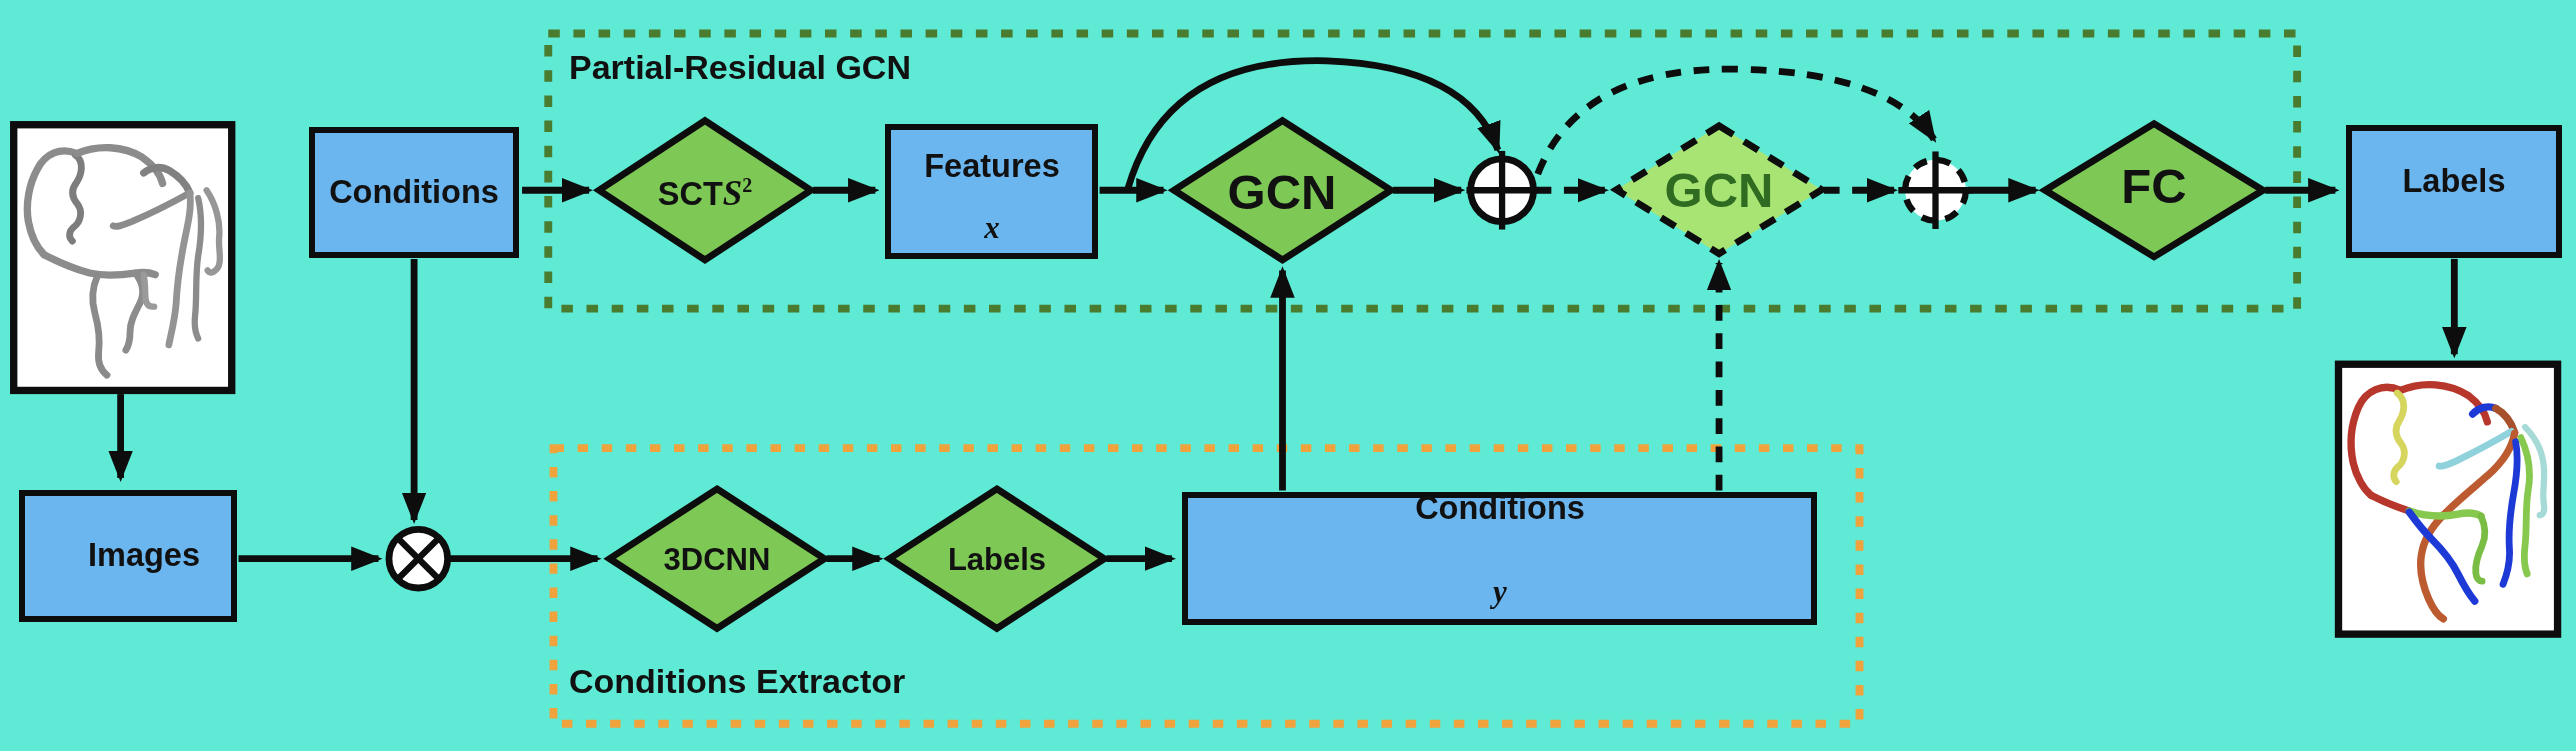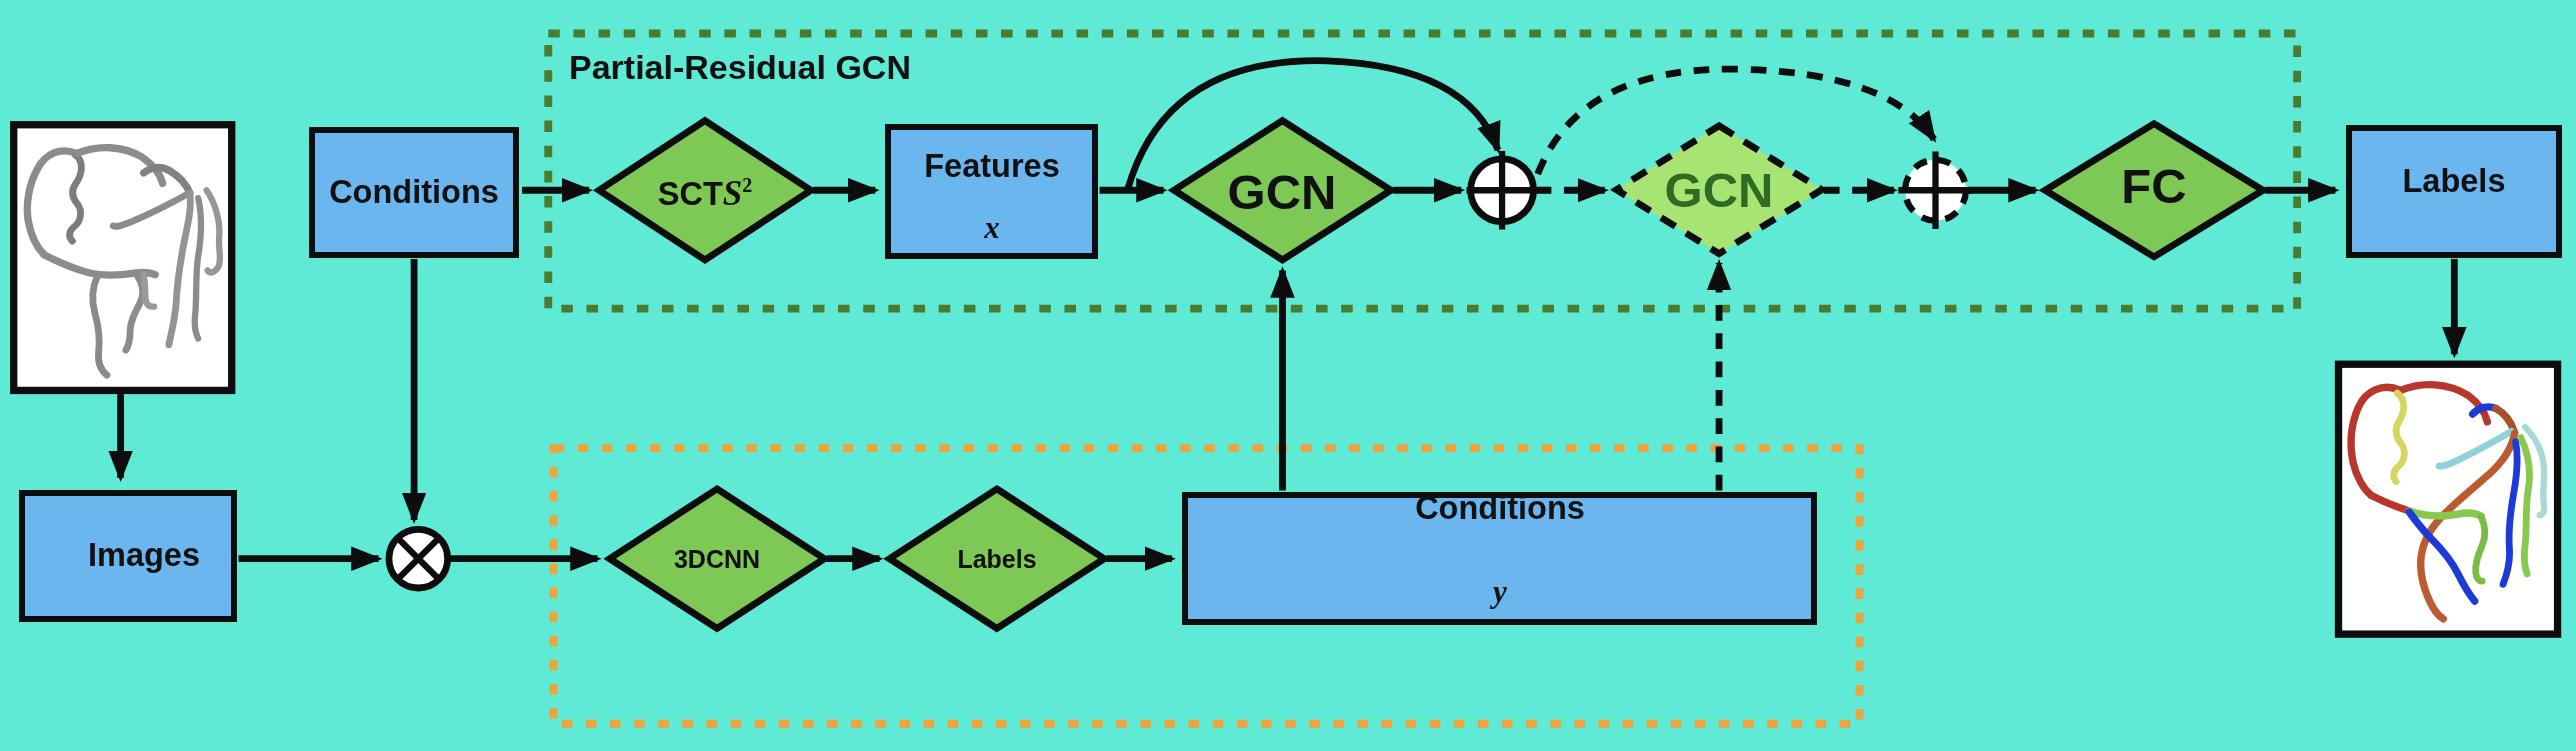--- a/index.html
+++ b/index.html
@@ -7,21 +7,21 @@
     --frame-green:#4a7c2f; --frame-orange:#f0a23c; --line-black:#0d0d0d; --gcn2-text:#2f6b21;
   }
   *{margin:0;padding:0;box-sizing:border-box}
   html,body{background:#ffffff}
   #stage{position:relative;width:2576px;height:751px;background:#5eead4;overflow:hidden;
          font-family:"Liberation Sans", sans-serif;color:#111}
   #overlay{position:absolute;left:0;top:0;width:2576px;height:751px}
   .node-box{position:absolute;background:var(--node-fill-blue);border:6.8px solid var(--line-black)}
   .node-label{position:absolute;transform:translate(-50%,-50%);white-space:nowrap;
               font-weight:bold;text-align:center;line-height:1;pointer-events:none}
-  .lbl-62{font-size:32.5px}.lbl-60{font-size:25px}.lbl-72{font-size:49px}
+  .lbl-62{font-size:32.5px}.lbl-60{font-size:31px}.lbl-72{font-size:49px}
   .math{font-family:"Liberation Serif", serif;font-style:italic;font-weight:bold;font-size:31px}
   .sct-math{font-family:"Liberation Serif", serif;font-style:italic;font-weight:bold;font-size:35px}
   .sct-sup{font-family:"Liberation Serif", serif;font-weight:bold;font-size:20px;vertical-align:13.6px}
   .group-label{position:absolute;font-weight:bold;font-size:34px;line-height:1;white-space:nowrap}
   .gcn2-text{color:var(--gcn2-text)}
   svg .arr{stroke:var(--line-black);stroke-width:13;fill:none}
   svg .arr-dash{stroke:var(--line-black);stroke-width:13;fill:none;stroke-dasharray:30 24}
   svg .frame-green{fill:none;stroke:var(--frame-green);stroke-width:15;stroke-dasharray:22 26}
   svg .frame-orange{fill:none;stroke:var(--frame-orange);stroke-width:15;stroke-dasharray:20 26}
   svg .diamond{fill:var(--diamond-green);stroke:var(--line-black);stroke-width:13}
@@ -133,20 +133,21 @@
     <polygon class="diamond" points="1902,933 2107,1066 1902,1199 1697,1066"></polygon>
   </svg>
 
   <div class="node-box" style="left:309px;top:127px;width:210px;height:131px"></div>
   <div class="node-box" style="left:19.4px;top:490px;width:218px;height:132px"></div>
   <div class="node-box" style="left:885px;top:124px;width:213px;height:135px"></div>
   <div class="node-box" style="left:1182px;top:492px;width:635px;height:133px"></div>
   <div class="node-box" style="left:2346px;top:125px;width:216px;height:133px"></div>
 
   <div class="group-label" style="left:569px;top:50px">Partial-Residual GCN</div>
+  <div class="group-label" style="left:569px;top:664px">Conditions Extractor</div>
 
   <div class="node-label lbl-62" style="left:414px;top:192px">Conditions</div>
   <div class="node-label lbl-62" style="left:144px;top:555px">Images</div>
   <div class="node-label lbl-62" style="left:992px;top:166px">Features</div>
   <div class="node-label math" style="left:992px;top:227px">x</div>
   <div class="node-label lbl-62" style="left:1500px;top:508px">Conditions</div>
   <div class="node-label math" style="left:1500px;top:591px">y</div>
   <div class="node-label lbl-62" style="left:2454px;top:181px">Labels</div>
 
   <div class="node-label" style="left:705px;top:193px;font-size:32.5px">

